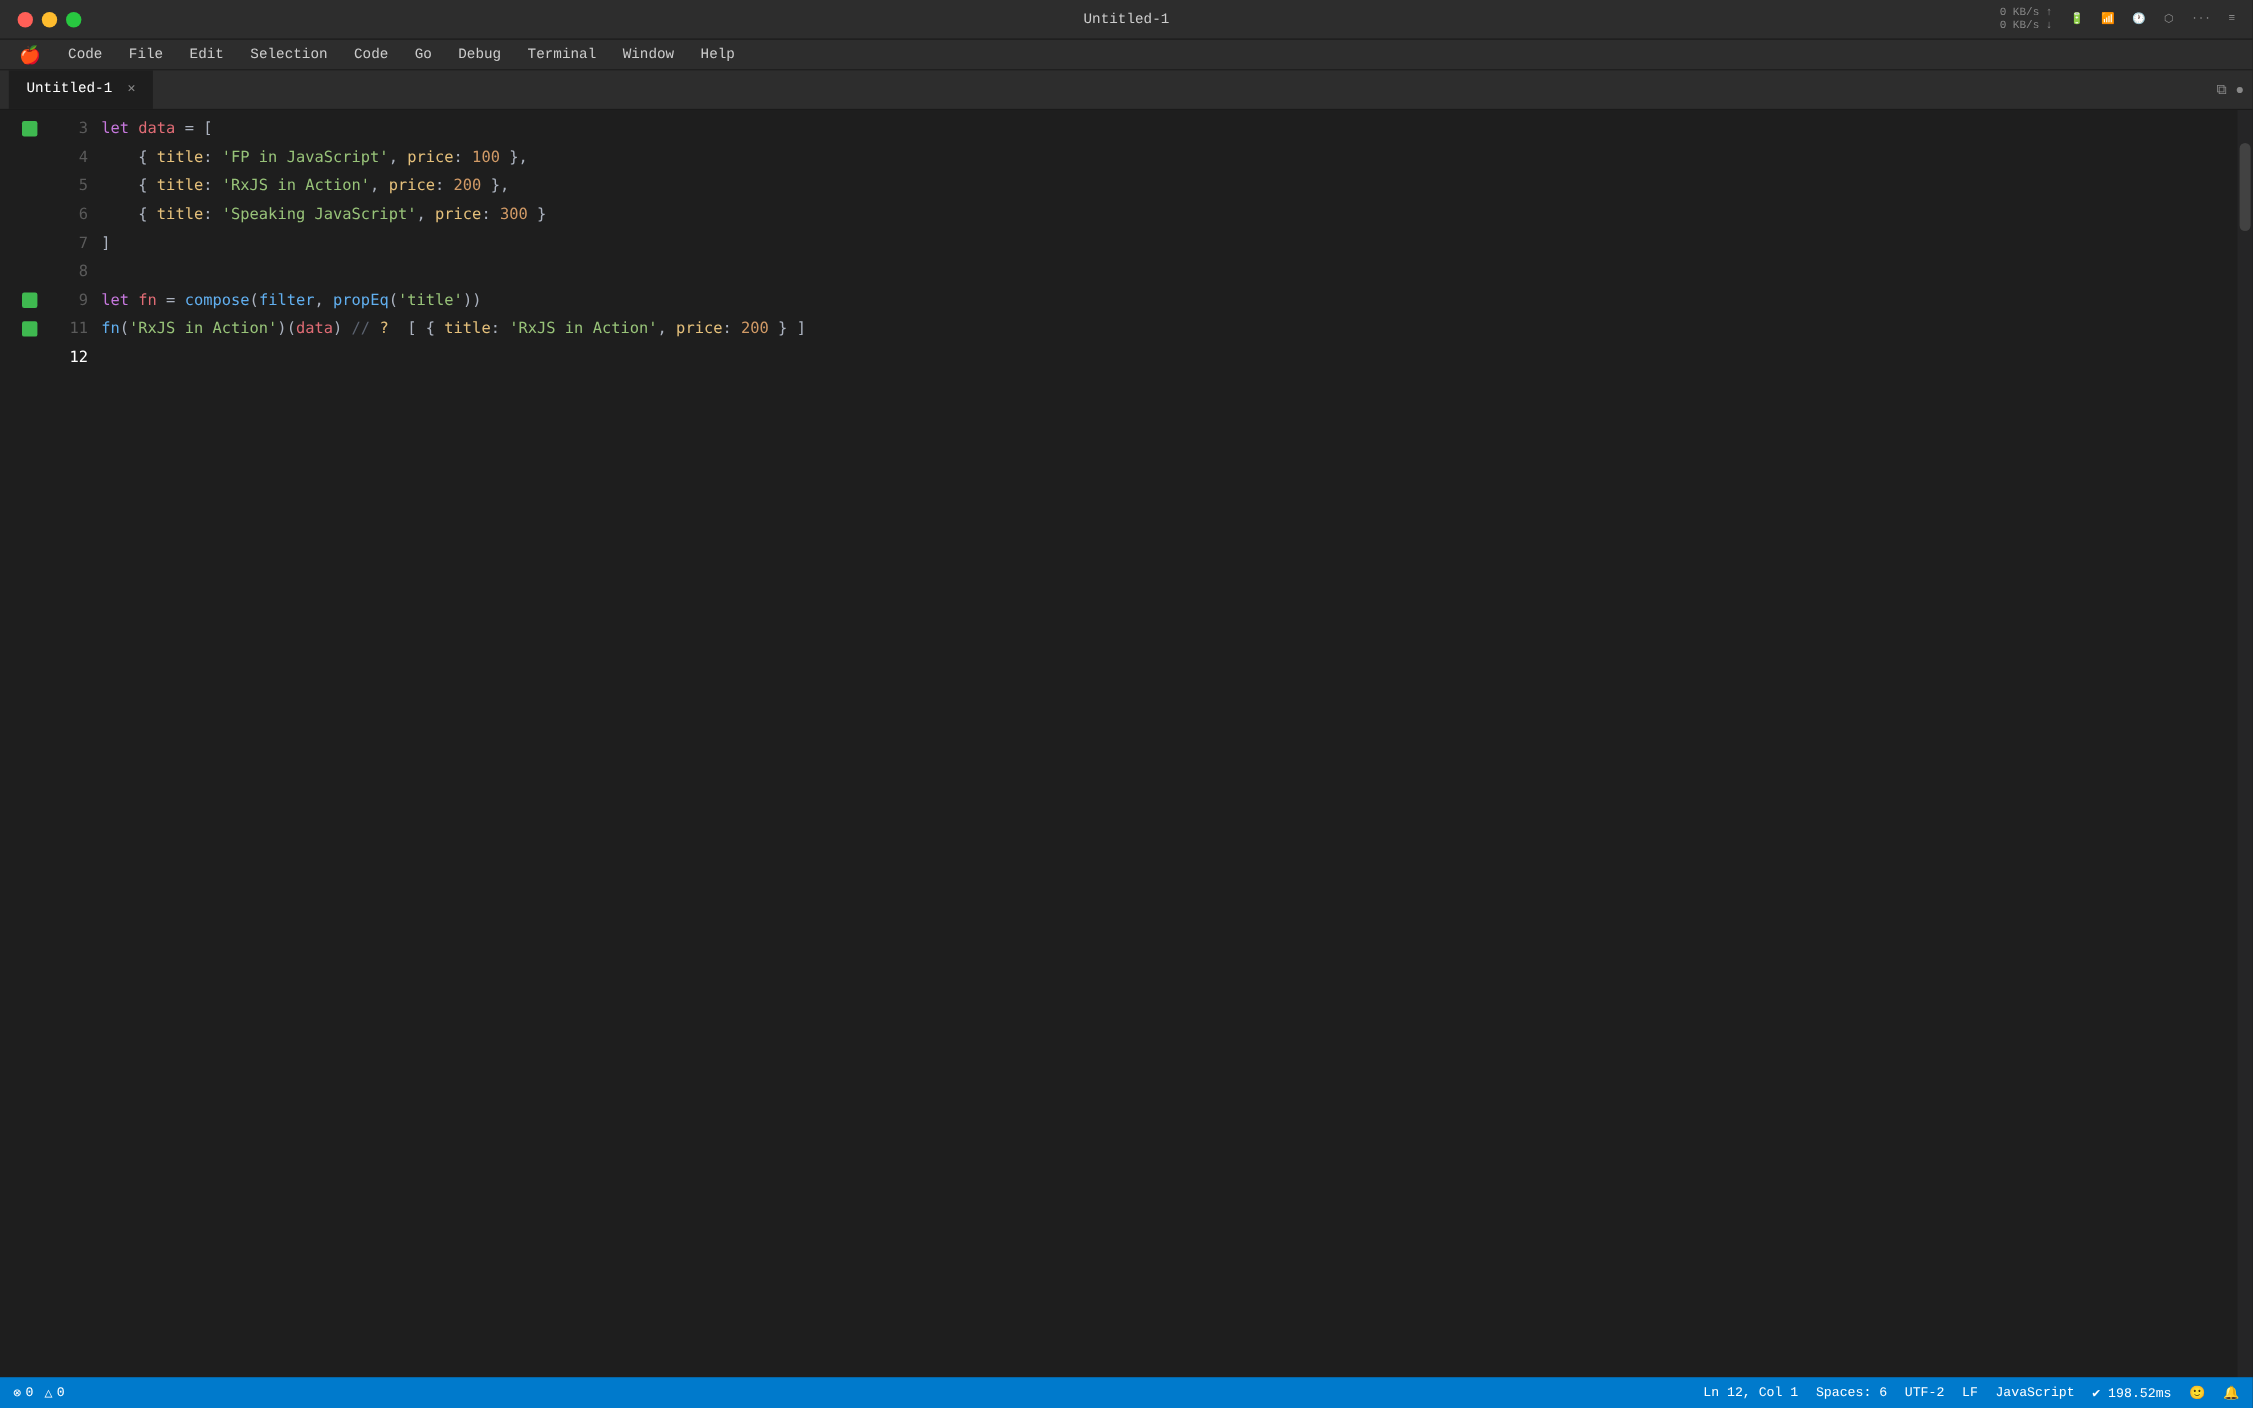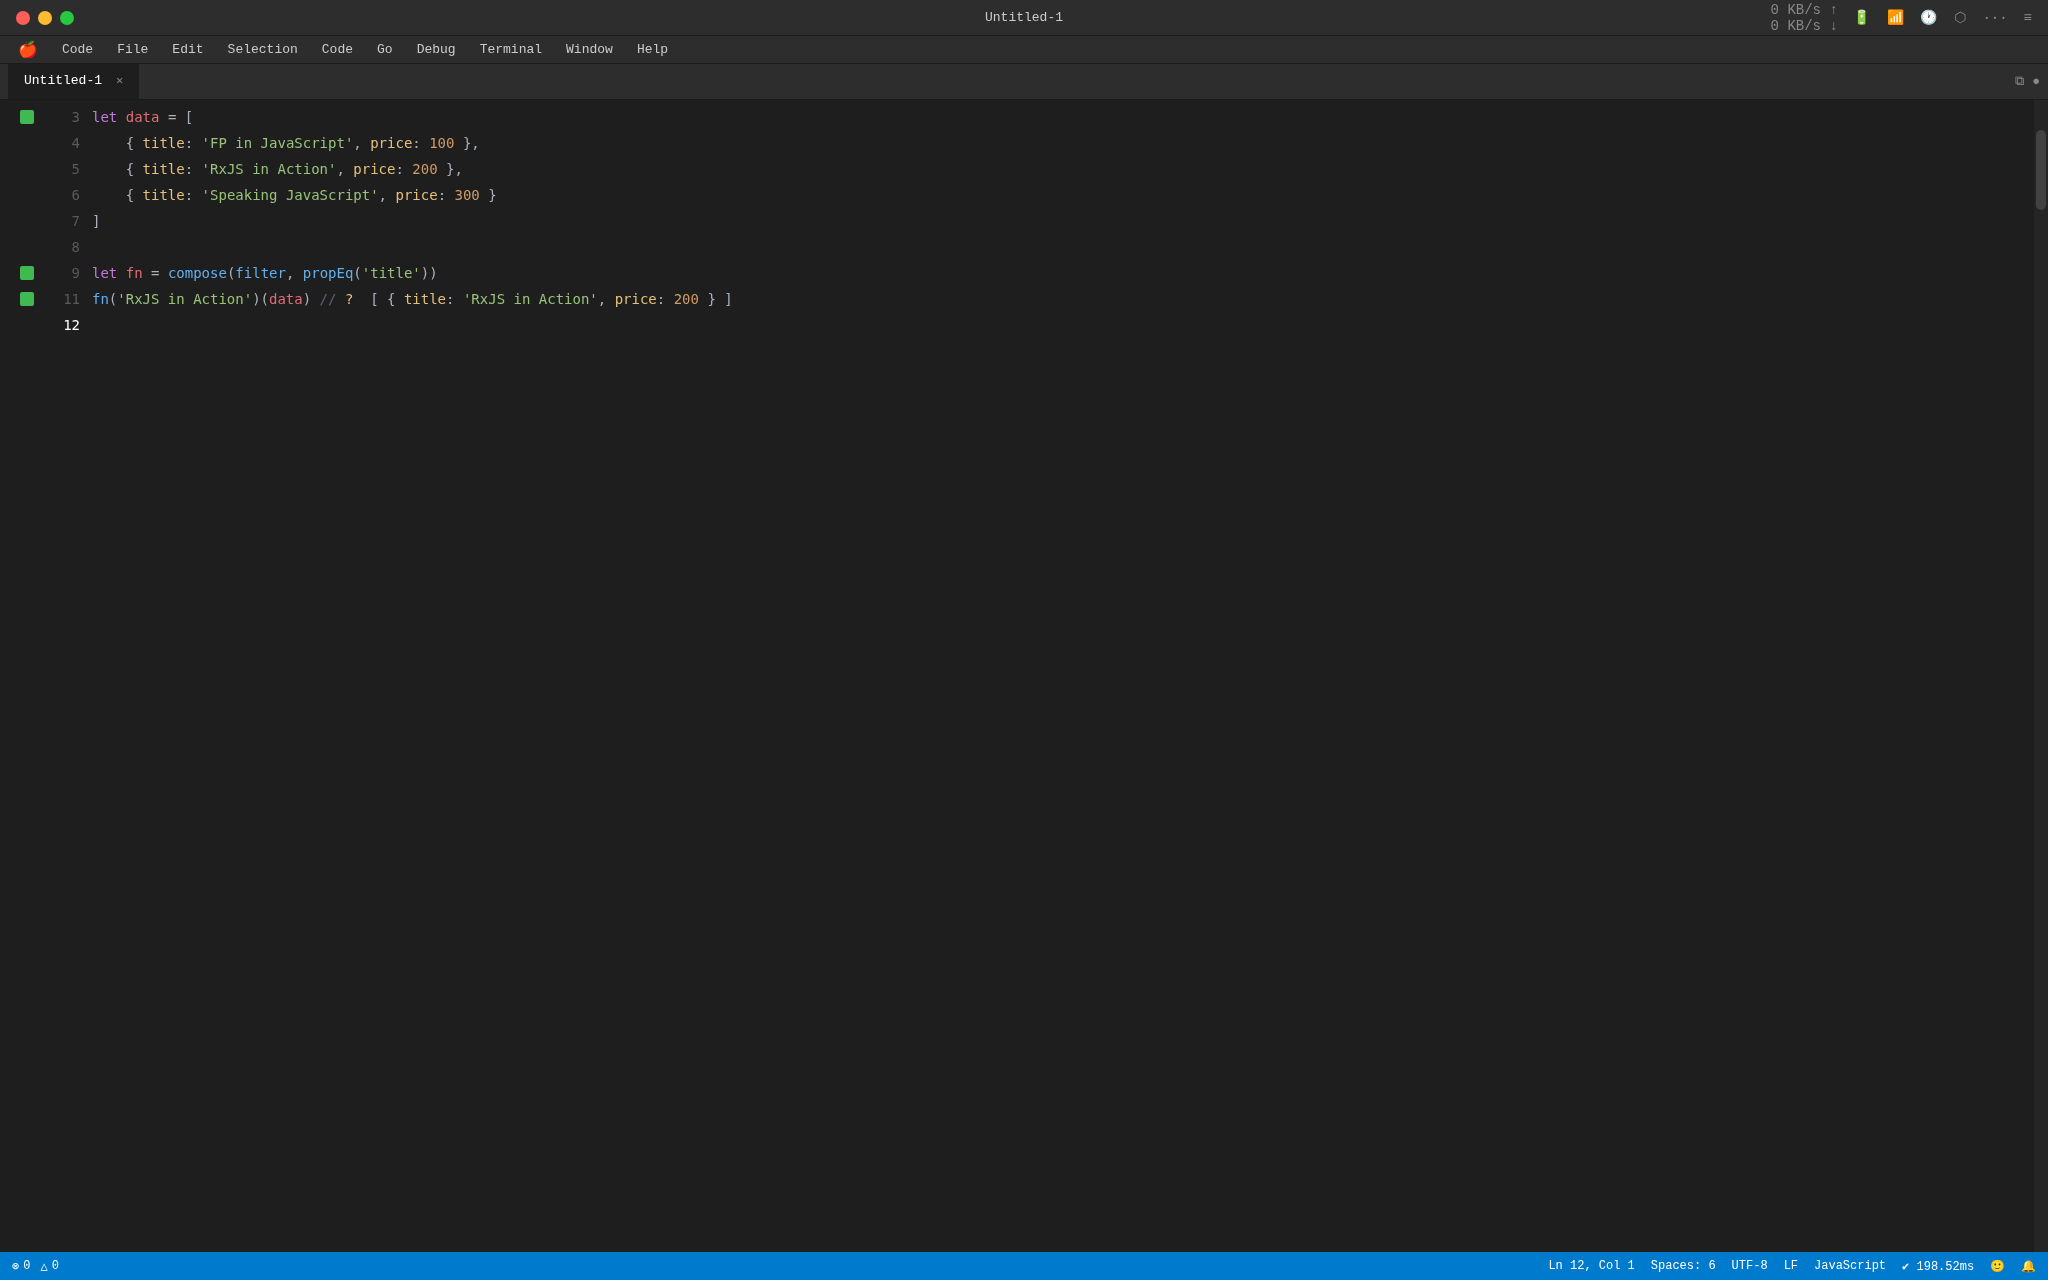--- a/index.html
+++ b/index.html
@@ -42,21 +42,21 @@
       position: absolute;
       left: 50%;
       transform: translateX(-50%);
       color: #cccccc;
       font-size: 13px;
     }
     .titlebar-right {
       display: flex;
       align-items: center;
       gap: 16px;
-      font-size: 14px;
+      font-size: 10px;
       color: #888;
     }
 
     
     .menubar {
       background: #2d2d2d;
       height: 28px;
       display: flex;
       align-items: center;
       padding: 0 8px;
@@ -273,20 +273,20 @@
 <div class="statusbar">
   <div class="status-item">
     <span>⊗</span>
     <span>0</span>
     <span style="margin-left:6px;">△</span>
     <span>0</span>
   </div>
   <div class="statusbar-right">
     <span>Ln 12, Col 1</span>
     <span>Spaces: 6</span>
-    <span>UTF-8</span>
+    <span>UTF-2</span>
     <span>LF</span>
     <span>JavaScript</span>
     <span>✔ 198.52ms</span>
     <span>🙂</span>
     <span>🔔</span>
   </div>
 </div>
 
 </body></html>

